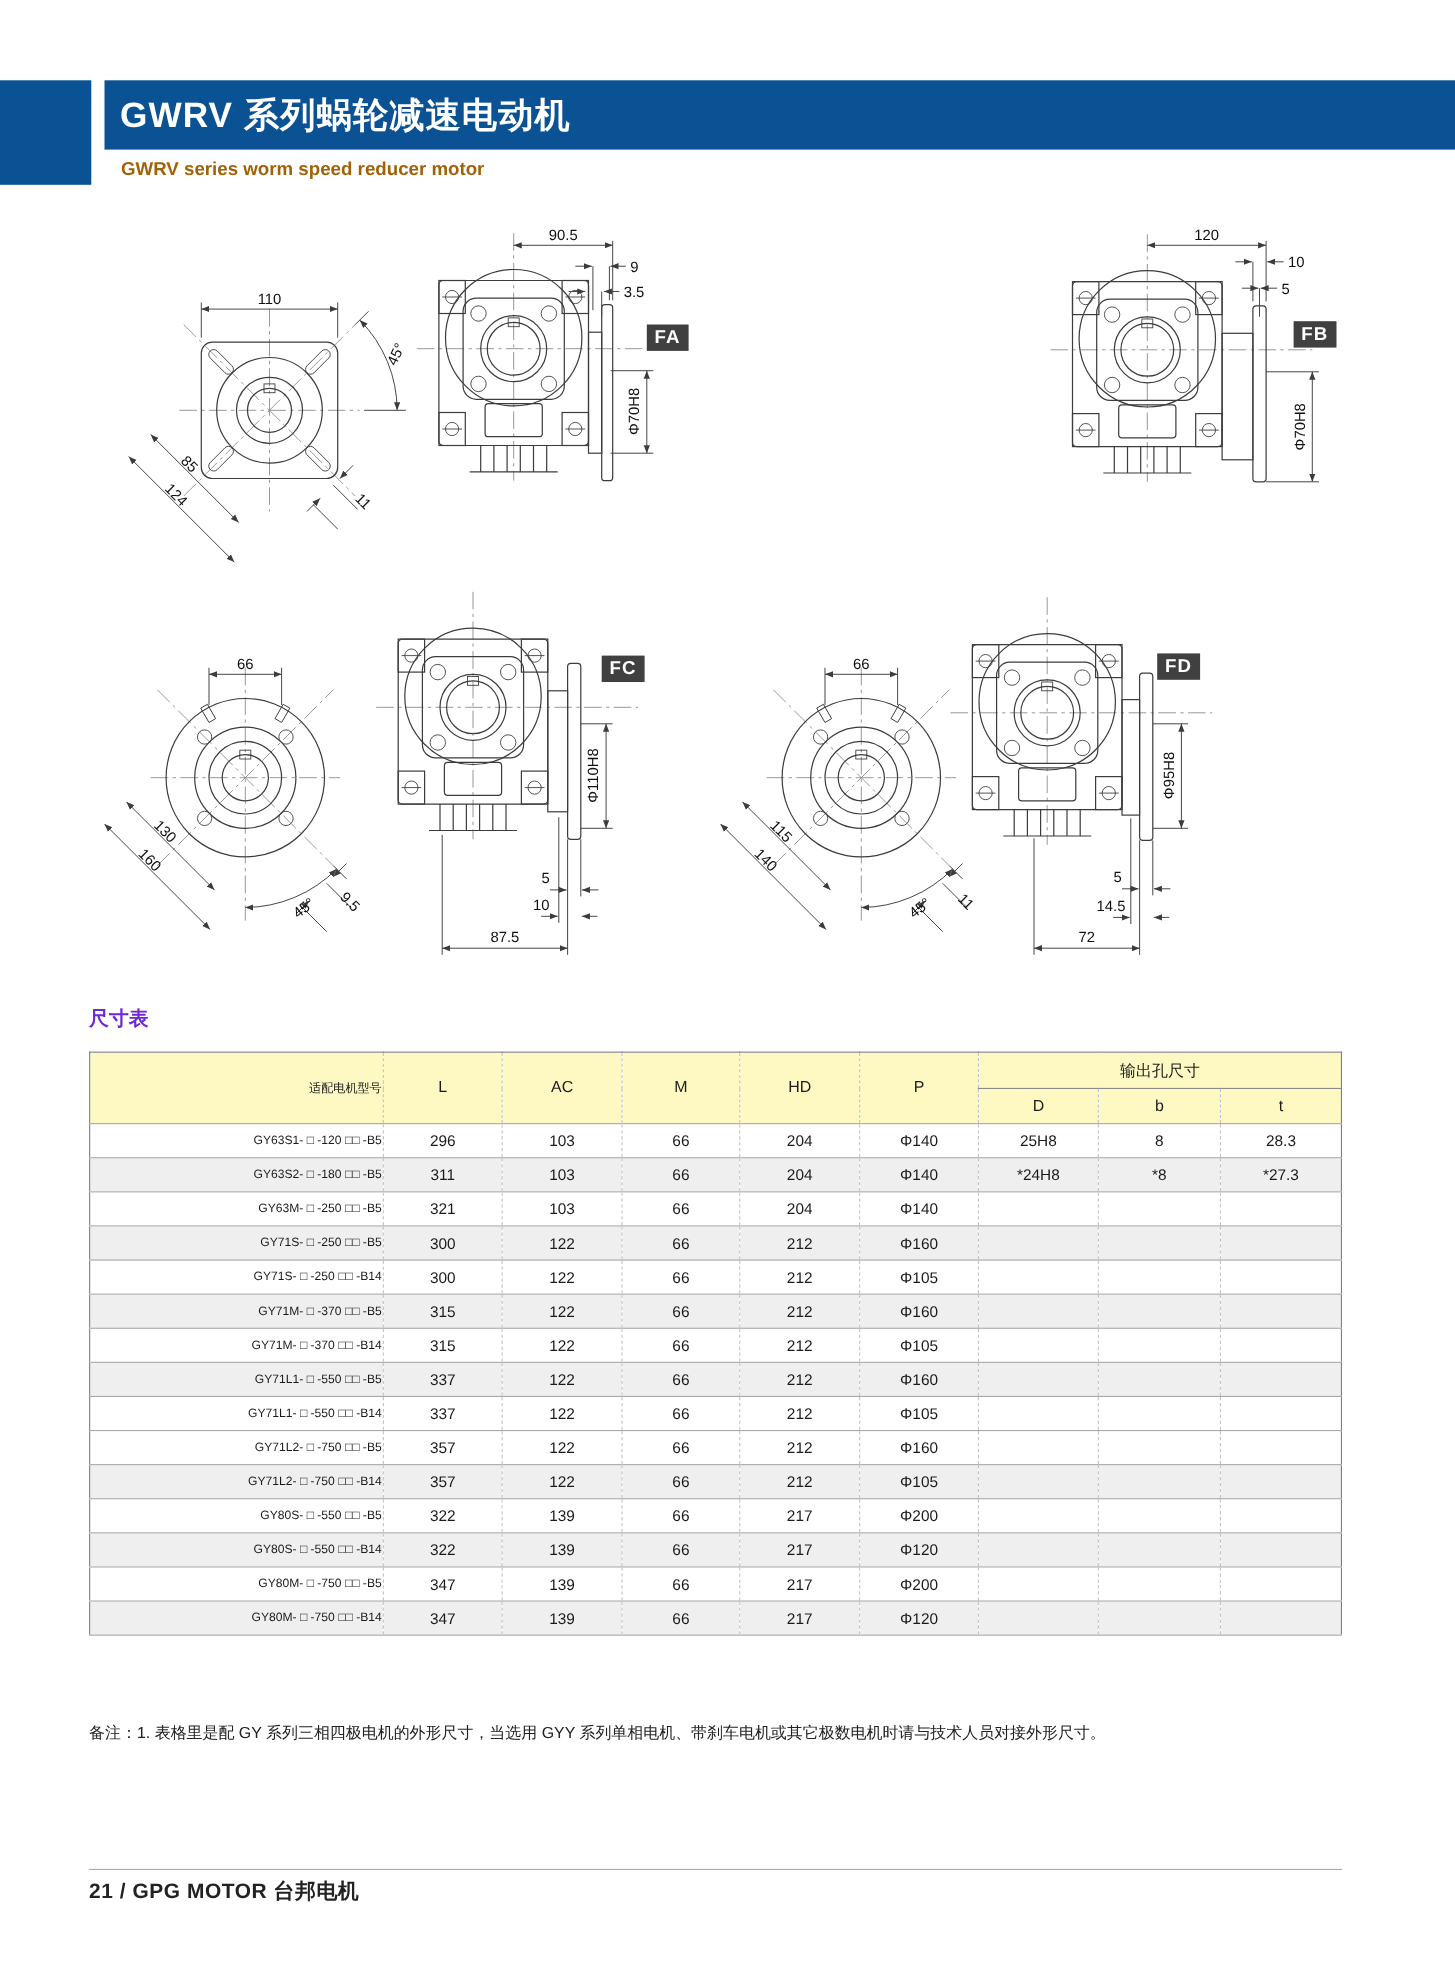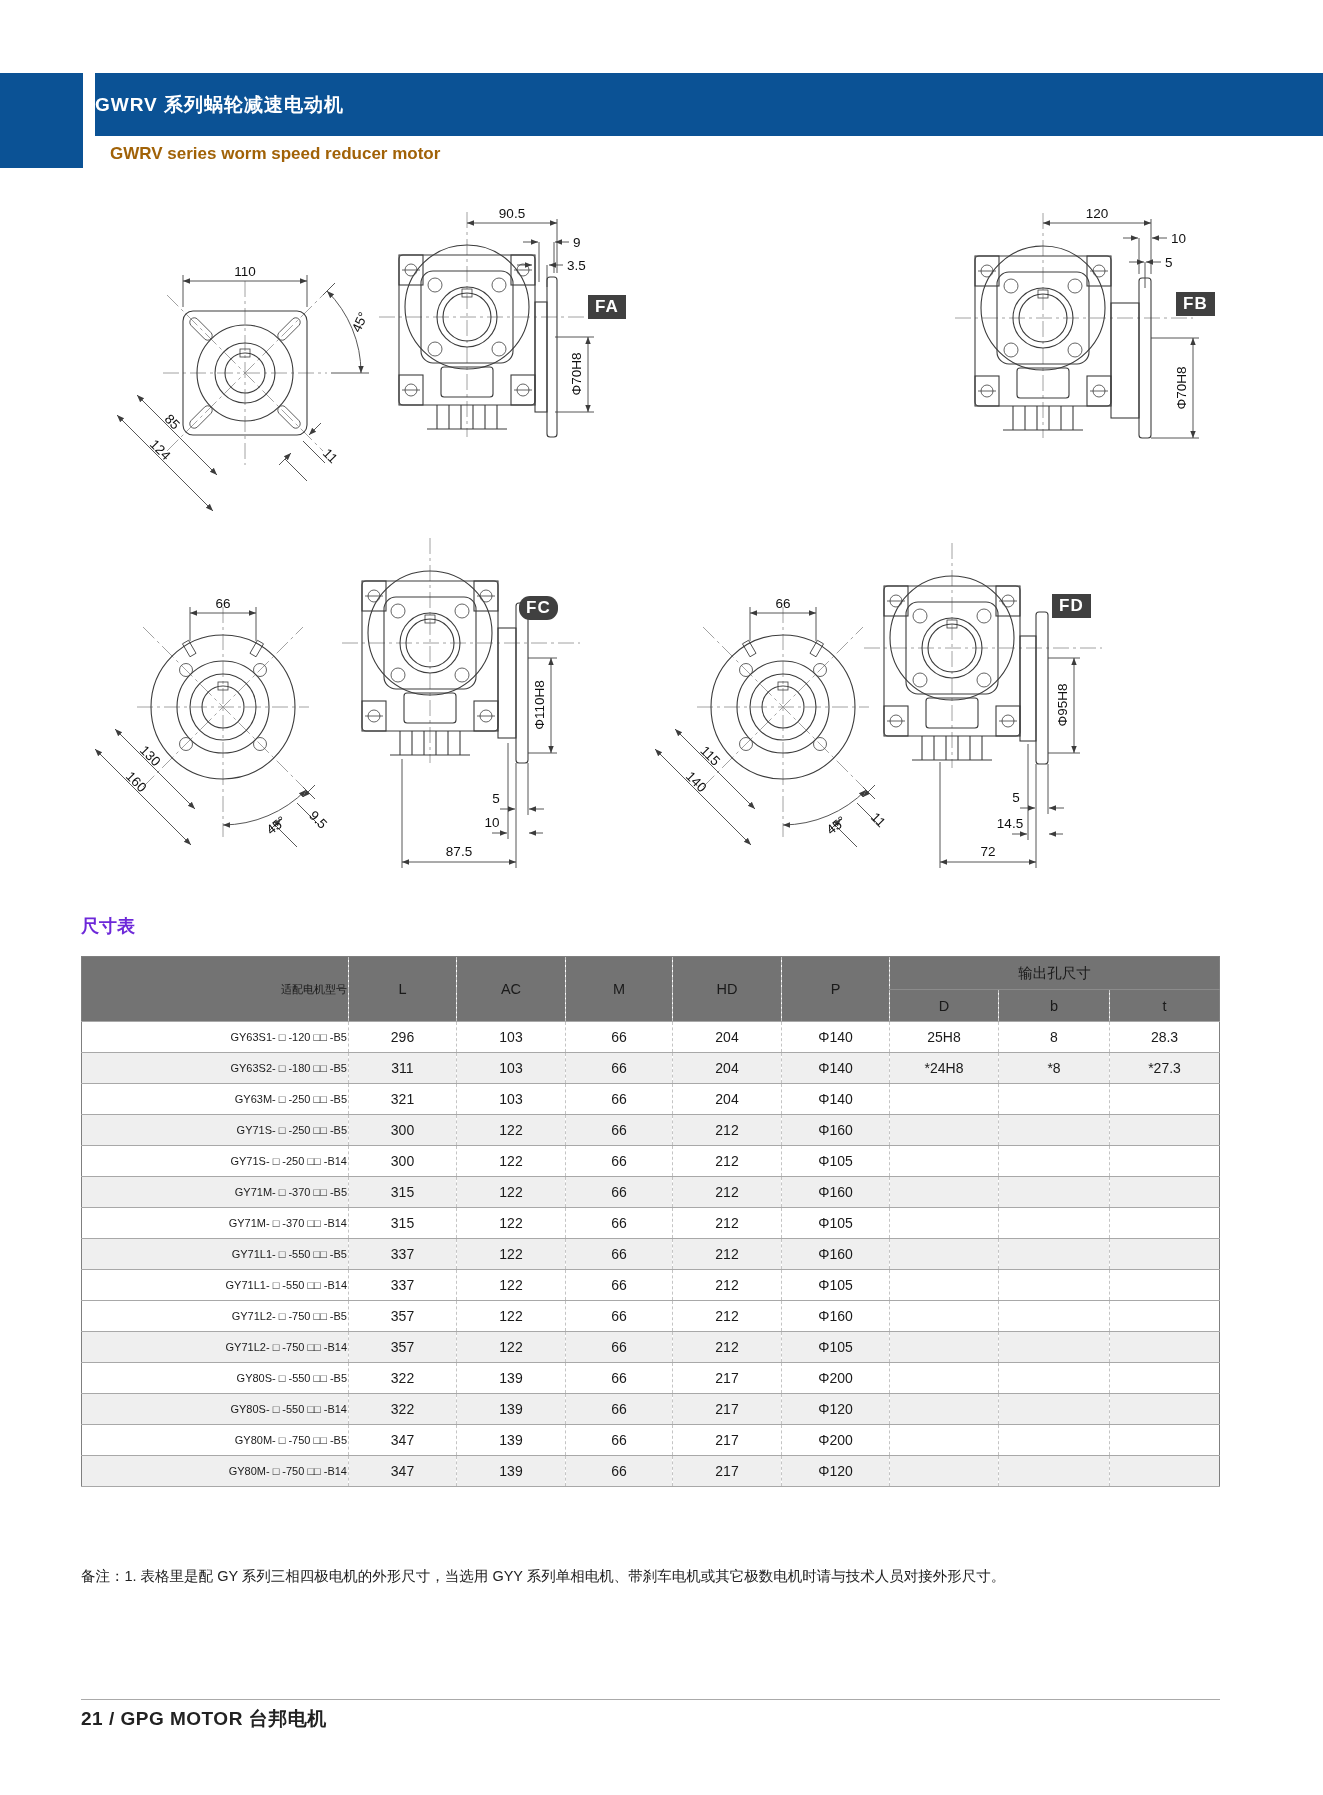--- a/index.html
+++ b/index.html
@@ -2,39 +2,39 @@
 <html><head>
 <meta charset="utf-8">
 <style>
   html,body{margin:0;padding:0;}
   body{width:1323px;height:1795px;position:relative;background:#ffffff;
        font-family:"Liberation Sans","DejaVu Sans",sans-serif;color:#1a1a1a;overflow:hidden;}
   .abs{position:absolute;}
   
   .left-block{left:0;top:73px;width:83px;height:95px;background:#0b5295;}
   .title-bar{left:95px;top:73px;right:0;height:63px;background:#0b5295;display:flex;align-items:center;}
-  .title-bar span{color:#ffffff;font-size:19px;font-weight:bold;letter-spacing:1px;}
+  .title-bar span{color:#ffffff;font-size:32px;font-weight:bold;padding-left:14px;letter-spacing:1px;}
   .subtitle{left:110px;top:144px;font-size:17px;font-weight:bold;color:#a16207;}
   
   .drawings{left:81px;top:175px;width:1160px;height:695px;}
   .dwg-badge{background:#404040;color:#ffffff;font-size:17px;font-weight:bold;
              padding:1px 7px;line-height:22px;letter-spacing:1px;}
   .ln{fill:none;stroke:#3c3c3c;stroke-width:1.1;}
   .lt{fill:none;stroke:#3c3c3c;stroke-width:0.8;}
   .cl{fill:none;stroke:#8a8a8a;stroke-width:0.8;stroke-dasharray:16 4 3 4;}
   .dm{fill:none;stroke:#444444;stroke-width:0.9;}
   .dt{font-family:"Liberation Sans","DejaVu Sans",sans-serif;font-size:13.5px;fill:#101010;}
   
   .tbl-title{left:81px;top:914px;font-size:18px;font-weight:bold;color:#6d28d9;}
   table.dim{left:81px;top:956px;border-collapse:collapse;table-layout:fixed;width:1139px;
             font-size:14px;color:#1a1a1a;position:absolute;border:1.5px solid #7f7f7f;}
   table.dim th,table.dim td{border-right:1px dashed #c4c4c4;border-bottom:1px solid #a8a8a8;
             text-align:center;font-weight:normal;overflow:hidden;white-space:nowrap;}
   table.dim th:last-child,table.dim td:last-child{border-right:none;}
-  table.dim thead th{background:#737373;height:31px;font-size:14.5px;}
+  table.dim thead th{background:#fef9c3;height:31px;font-size:14.5px;}
   table.dim thead th.grp{border-bottom:1px solid #8b8b8b;height:30px;}
   table.dim thead tr.sub th{height:29px;}
   table.dim td{height:28px;}
   table.dim td.model-cell,table.dim th.model-h{text-align:right;padding-left:9px;font-size:11px;}
   table.dim tr.gray td{background:#efefef;}
   
   .notes{left:81px;top:1562px;font-size:14.5px;color:#222;line-height:28px;text-align:center;}
   .notes .n2{padding-left:47px;}
   .foot-line{left:81px;top:1699px;width:1139px;height:1px;background:#aaaaaa;}
   .footer{left:81px;top:1706px;font-size:19px;font-weight:bold;color:#222;letter-spacing:0.5px;}
@@ -280,21 +280,21 @@
     <path class="dm" d="M 111 186 L 97 186" marker-end="url(#arr)"></path>
     <text class="dt" x="58" y="180" text-anchor="middle">14.5</text>
     <line class="dm" x1="-12" y1="114" x2="-12" y2="220"></line>
     <line class="dm" x1="-12" y1="214" x2="84" y2="214" marker-start="url(#arr)" marker-end="url(#arr)"></line>
     <text class="dt" x="36" y="208" text-anchor="middle">72</text>
   </g>
 </svg>
 
 <div class="abs dwg-badge" style="left:588px;top:295px;">FA</div>
 <div class="abs dwg-badge" style="left:1176px;top:292px;">FB</div>
-<div class="abs dwg-badge" style="left:519px;top:596px;border-radius:11px;">FC</div>
+<div class="abs dwg-badge" style="left:547px;top:596px;">FC</div>
 <div class="abs dwg-badge" style="left:1052px;top:594px;">FD</div>
 
 <div class="abs tbl-title">尺寸表</div>
 
 <table class="dim">
   <colgroup>
     <col style="width:267px">
       <col style="width:108px">
       <col style="width:109px">
     <col style="width:107px">

